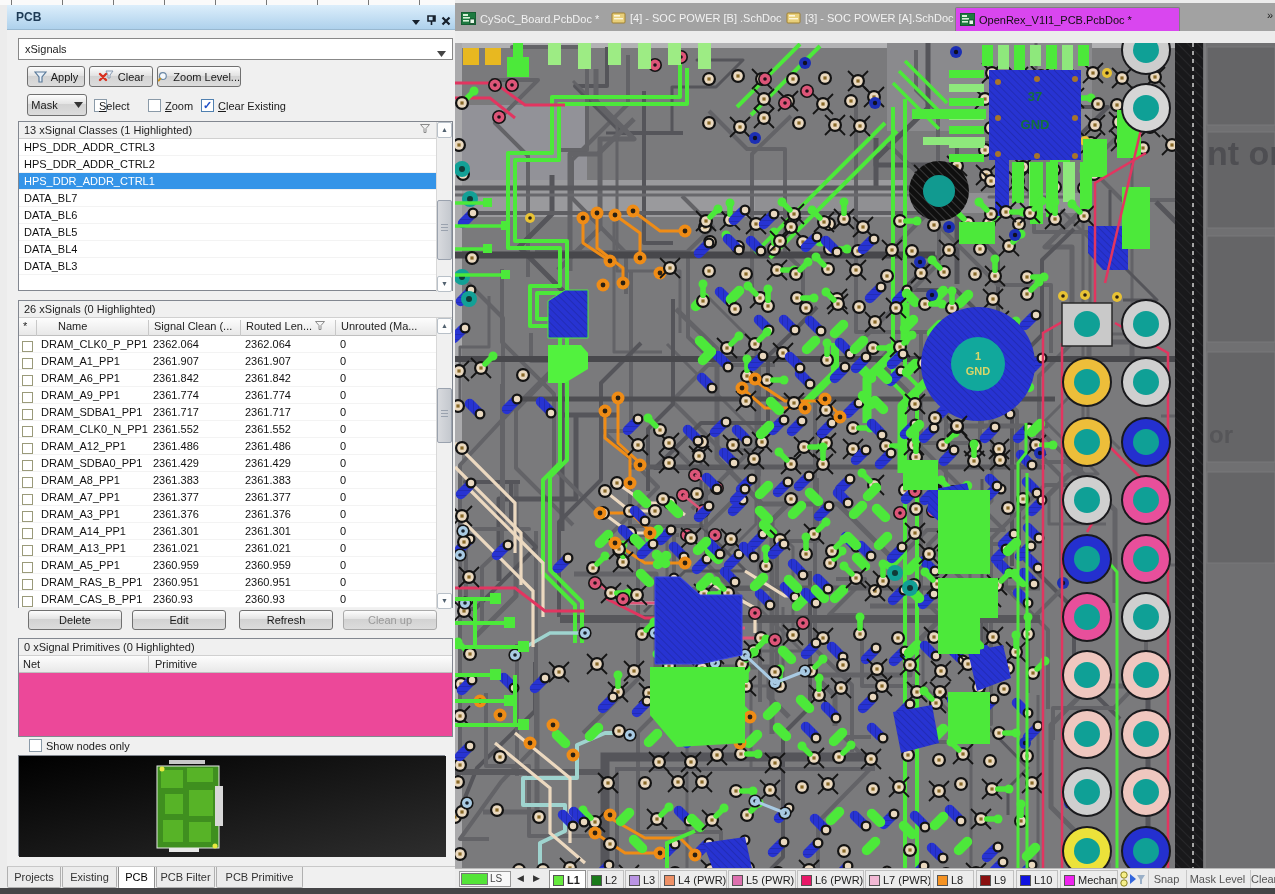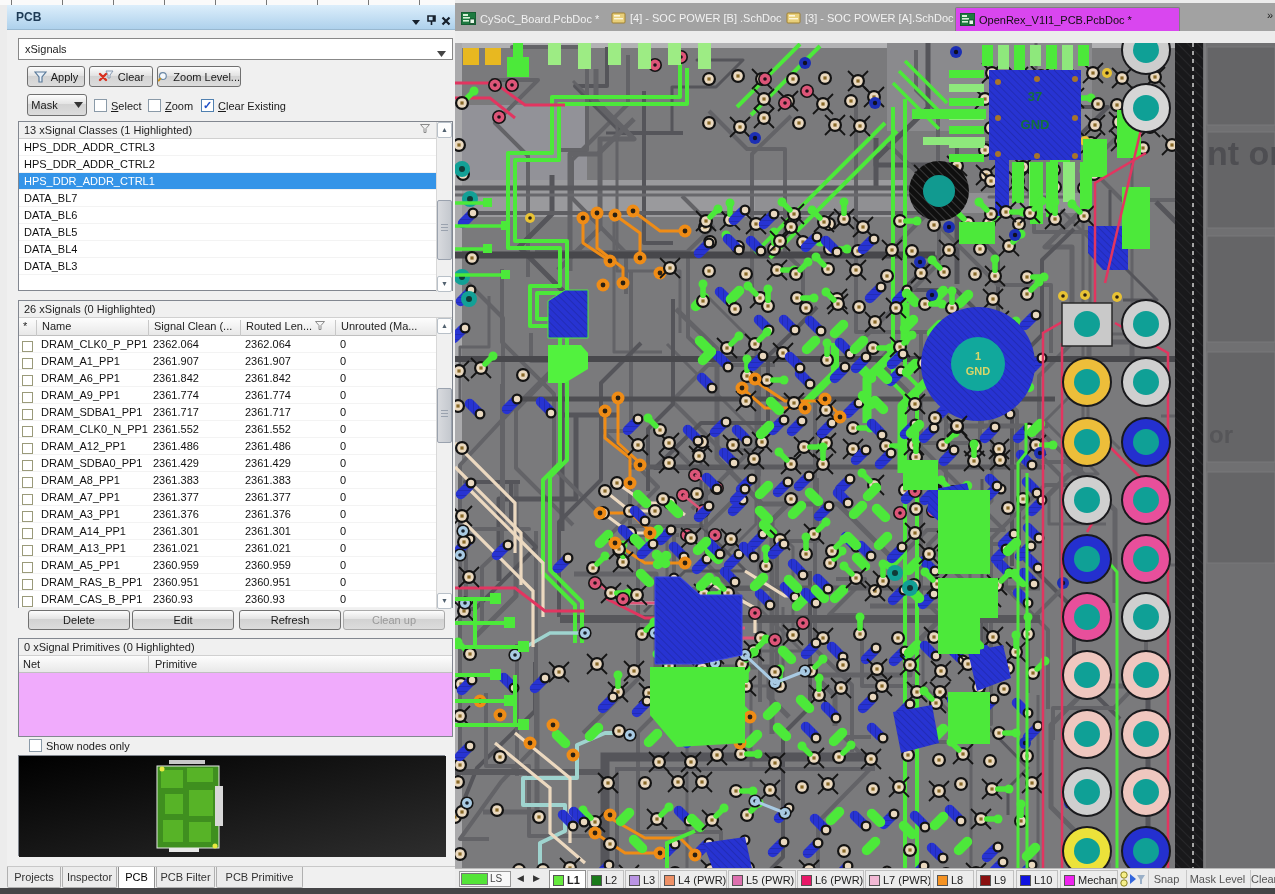--- a/index.html
+++ b/index.html
@@ -14,43 +14,43 @@
 #comboarr{position:absolute;right:6px;top:8px}
 .btn{position:absolute;height:21px;background:linear-gradient(#fdfdfd,#e3e3e3 45%,#d2d2d2 46%,#dcdcdc);
  border:1px solid #707070;border-radius:3px;font-size:11px;color:#1a1a1a;display:flex;align-items:center;
  justify-content:center;gap:4px}
 .cb{position:absolute;width:13px;height:13px;background:#fff;border:1px solid #8a9aa8;font-size:11px;
  line-height:11px;text-align:center;color:#2050c8;font-weight:bold}
 .ck{border-color:#5080b0}
 .cblab{position:absolute;font-size:11px;color:#1a1a1a}
 #list1{position:absolute;left:11px;top:116px;width:435px;height:170px;background:#fff;border:1px solid #828790}
 #list2{position:absolute;left:11px;top:295px;width:435px;height:308px;background:#fff;border:1px solid #828790}
-#list3{position:absolute;left:11px;top:633px;width:435px;height:99px;background:#f0abfc;border:1px solid #828790}
+#list3{position:absolute;left:11px;top:633px;width:435px;height:99px;background:#ec4899;border:1px solid #828790}
 .lhead{height:17px;background:#f0f0f0;border-bottom:1px solid #d0d0d0;font-size:11px;color:#222;
  padding:2px 0 0 5px;position:relative}
 .fun{position:absolute;right:22px;top:2px;color:#777;font-size:10px}
 .lrow{height:17px;font-size:11px;color:#111;padding:2px 0 0 5px;border-bottom:1px solid #f3f3f3}
 .lrow.sel{background:#3494e8;color:#fff}
 .sb{position:absolute;right:0;width:16px;background:#f0f0f0;border-left:1px solid #d8d8d8}
 .sbtn{position:absolute;left:0;width:15px;height:16px;background:#fdfdfd;border:1px solid #b8c0c8;
  border-radius:2px;font-size:7px;color:#50606e;text-align:center;line-height:14px}
 .sthumb{position:absolute;left:0;width:15px;background:linear-gradient(90deg,#d8dade,#c4c8ce);border:1px solid #9aa2ae;border-radius:2px}
 .sthumb:after{content:"";position:absolute;left:3px;right:3px;top:45%;height:1px;background:#9aa2ae;box-shadow:0 3px 0 #9aa2ae,0 -3px 0 #9aa2ae}
 #thead{position:absolute;left:0;top:17px;width:418px;height:18px;background:linear-gradient(#fdfdfd,#e8e8e8);
  border-bottom:1px solid #c0c0c0;font-size:11px;color:#222}
 #thead span{position:absolute;top:2px}
-.tc0h{left:4px}.tc1h{left:17px;border-left:1px solid #c8c8c8;padding-left:5px;width:107px;height:16px}
+.tc0h{left:4px}.tc1h{left:17px;border-left:1px solid #c8c8c8;padding-left:21px;width:107px;height:16px}
 .tc2h{left:129px;border-left:1px solid #c8c8c8;padding-left:5px;width:92px;height:16px}
 .tc3h{left:221px;border-left:1px solid #c8c8c8;padding-left:5px;width:95px;height:16px}
 .tc4h{left:316px;border-left:1px solid #c8c8c8;padding-left:5px;width:100px;height:16px}
 .trow{position:relative;height:17px;font-size:11px;color:#111;border-bottom:1px solid #f3f3f3}
 .trow span{position:absolute;top:2px}
 .tc0{left:3px}.tc1{left:22px}.tc2{left:134px}.tc3{left:226px}.tc4{left:321px}
 .cb2{display:inline-block;width:11px;height:11px;background:#fff;border:1px solid #9a9a7a;margin-top:1px}
-.btn2{position:absolute;top:605px;width:102px;height:20px;background:linear-gradient(#fdfdfd,#e3e3e3 45%,#d2d2d2 46%,#dcdcdc);
+.btn2{position:absolute;top:605px;width:94px;height:20px;background:linear-gradient(#fdfdfd,#e3e3e3 45%,#d2d2d2 46%,#dcdcdc);
  border:1px solid #707070;border-radius:3px;font-size:11px;color:#1a1a1a;text-align:center;padding-top:3px}
 .btn2.dis{color:#9a9a9a;border-color:#aaa}
 #nphead{height:17px;background:linear-gradient(#fdfdfd,#e8e8e8);border-bottom:1px solid #c0c0c0;font-size:11px;
  color:#222;display:flex}
 #nphead span{padding-top:2px;display:inline-block}
 #preview{position:absolute;left:11px;top:750px;width:427px;height:101px;border:1px solid #828790;background:#000}
 #btabs{position:absolute;left:0;top:861px;width:448px;height:22px;background:#f0f0f0;border-top:1px solid #c8c8c8}
 .btab{position:absolute;top:0;height:21px;font-size:11px;color:#333;text-align:center;padding-top:4px;
  border:1px solid #b0b0b0;border-top:none;background:#ececec;border-radius:0 0 2px 2px}
 .btab.on{background:#fff;color:#000;border-color:#909090;height:22px}
@@ -107,21 +107,21 @@
       <svg width="14" height="13" viewBox="0 0 14 13">
         <circle cx="6" cy="6" r="4.2" fill="#f4f8fc" stroke="#6a87a5" stroke-width="1.4"></circle>
         <line x1="2.8" y1="9.2" x2="0.8" y2="11.6" stroke="#c89018" stroke-width="2.2" stroke-linecap="round"></line>
       </svg>
       <span>Zoom Level...</span>
     </div>
  <div class="btn" style="left:20px;top:89px;width:60px;height:22px">Mask<svg style="margin-left:12px" width="9" height="6" viewBox="0 0 9 6">
         <path d="M0,0 L9,0 L4.5,6 Z" fill="#333"></path>
       </svg></div>
  <span class="cb" style="left:87px;top:94px"></span>
-    <span class="cblab" style="left:104px;top:95px"><u>S</u>elect</span>
+    <span class="cblab" style="left:92px;top:95px"><u>S</u>elect</span>
  <span class="cb" style="left:141px;top:94px"></span>
     <span class="cblab" style="left:158px;top:95px"><u>Z</u>oom</span>
  <span class="cb ck" style="left:194px;top:94px">✓</span>
     <span class="cblab" style="left:211px;top:95px"><u>C</u>lear Existing</span>
 
  <div id="list1">
   <div class="lhead">13 xSignal Classes (1 Highlighted)<span class="fun"><svg width="10" height="9" viewBox="0 0 10 9">
             <path d="M0.5,0.5 L9.5,0.5 L6,4.5 L6,8.5 L4,8.5 L4,4.5 Z" fill="none" stroke="#8a8a8a" stroke-width="1"></path>
           </svg></span></div>
       <div class="lrow">HPS_DDR_ADDR_CTRL3</div>
@@ -336,21 +336,21 @@
      <rect x="196" y="30" width="8" height="40" fill="#d8d8d8"></rect>
      <circle cx="143" cy="13" r="2.5" fill="#e8e840"></circle>
         <circle cx="196" cy="90" r="2.5" fill="#e8e840"></circle>
      <rect x="150" y="92" width="30" height="4" fill="#e8e8e8"></rect>
         <rect x="150" y="4" width="36" height="4" fill="#c8c8c8"></rect>
    </svg>
  </div>
 
  <div id="btabs">
   <span class="btab" style="left:0px;width:54px">Projects</span>
-  <span class="btab" style="left:55px;width:55px">Inspector</span>
+  <span class="btab" style="left:55px;width:55px">Existing</span>
   <span class="btab on" style="left:111px;width:37px">PCB</span>
   <span class="btab" style="left:149px;width:59px">PCB Filter</span>
   <span class="btab" style="left:209px;width:87px">PCB Primitive</span>
  </div>
 </div>
 <div id="tabbar">
     <span class="dtab" style="left:2px;width:150px"><svg class="dicon" width="15" height="13" viewBox="0 0 15 13">
         <rect width="15" height="13" rx="1" fill="#1e7a40" stroke="#0c4424" stroke-width="1"></rect>
         <rect x="2" y="2" width="5" height="2" fill="#d8f0d8"></rect>
         <rect x="2" y="5" width="7" height="1.6" fill="#d8f0d8"></rect>

